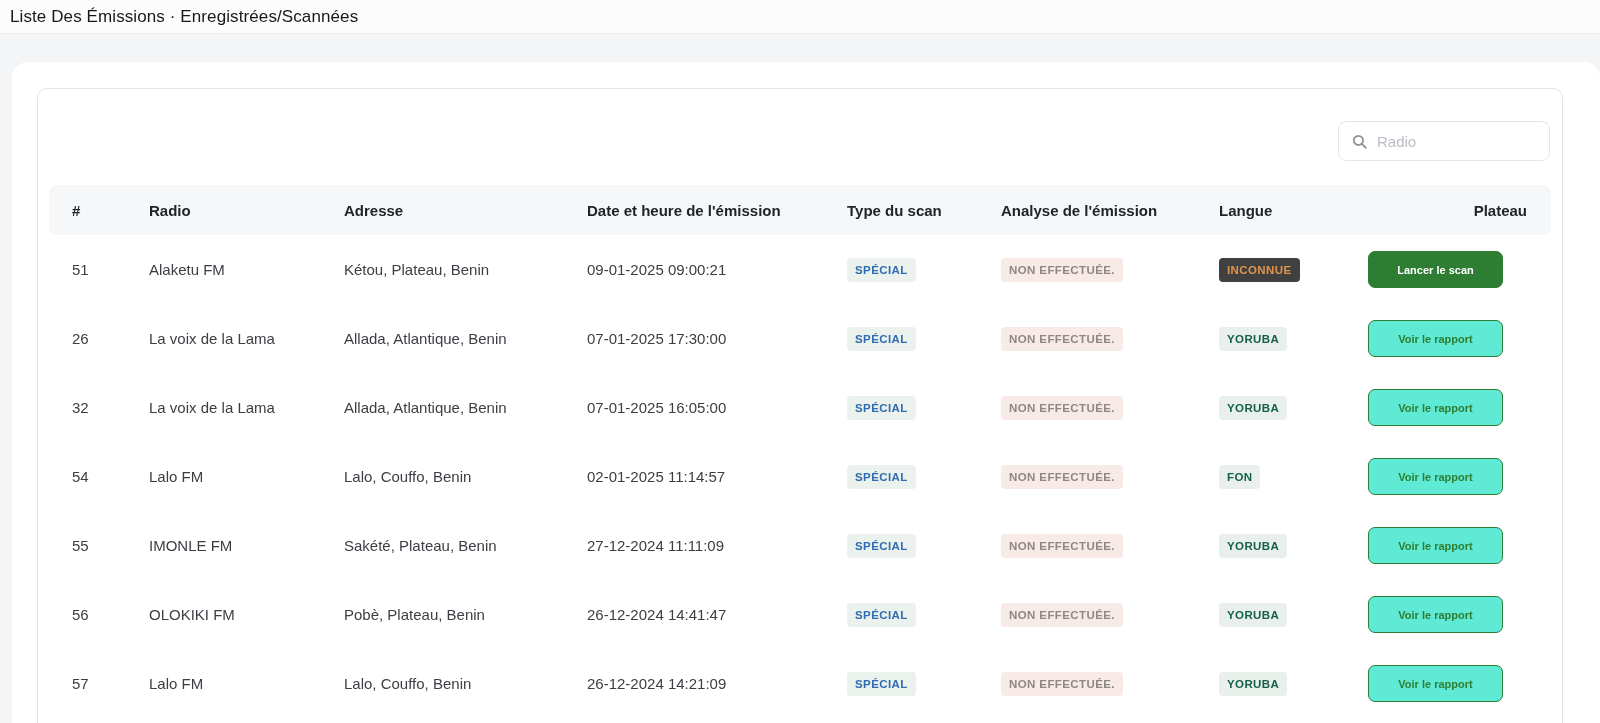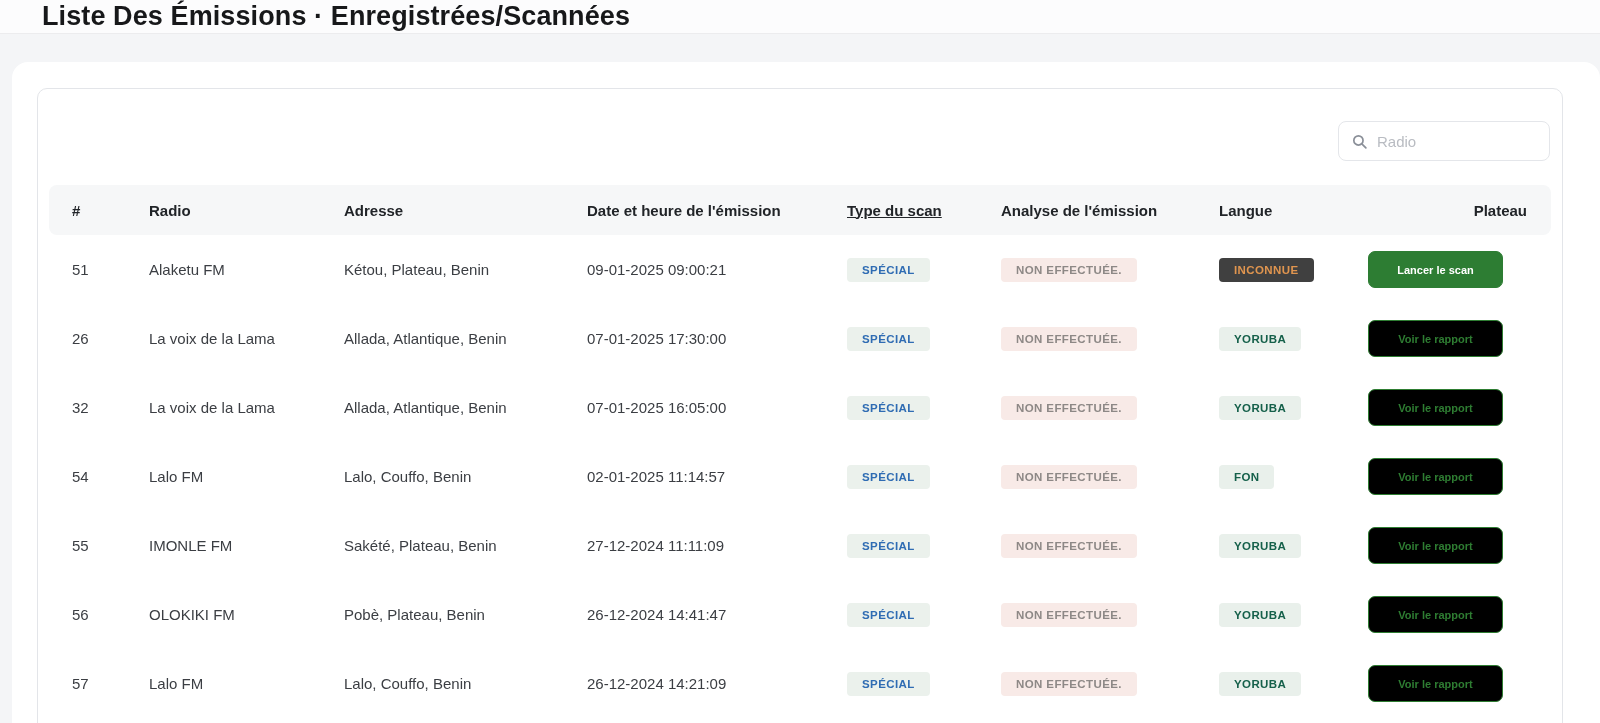--- a/index.html
+++ b/index.html
@@ -12,25 +12,24 @@
   
   .titlebar {
     background: #fcfcfd;
     border-bottom: 1px solid #ececee;
     height: 34px;
     display: flex;
     align-items: center;
     padding-left: 10px;
   }
   .page-title {
-    font-size: 27px;
-    font-weight: 700;
+    font-size: 17px;
+    font-weight: 400;
     color: #17181a;
     letter-spacing: 0.1px;
-    margin-left: 32px;
   }
   
   .outer-card {
     position: absolute;
     left: 12px; top: 62px; right: 0; bottom: -40px;
     background: #ffffff;
     border-radius: 16px 16px 0 0;
   }
   .inner-card {
     position: absolute;
@@ -83,32 +82,32 @@
     align-items: center;
     height: 69px;
     font-size: 15px;
     color: #3b3e43;
   }
   .cell { flex: 0 0 auto; }
   .c1 { width: 100px; padding-left: 23px; }
   .c2 { width: 195px; }
   .c3 { width: 243px; }
   .c4 { width: 260px; }
-  .c5 { width: 154px; text-decoration: underline; }
+  .c5 { width: 154px; }
   .c6 { width: 218px; }
   .c7 { width: 149px; }
   .c8 { flex: 1 1 auto; text-align: right; padding-right: 24px; }
   .c8-btn { flex: 1 1 auto; text-align: right; padding-right: 50px; }
   
   .badge {
     display: inline-block;
     font-size: 11.5px;
     font-weight: 700;
     letter-spacing: 0.4px;
-    padding: 6px 15px;
+    padding: 6px 8px;
     border-radius: 4px;
     text-transform: uppercase;
     white-space: nowrap;
   }
   .badge-scan   { background: #ebf1ec; color: #2f6cb3; }
   .badge-analyse{ background: #f8eae7; color: #8d8886; }
   .badge-orange { background: #404040; color: #e0954f; }
   .badge-green  { background: #e9f0eb; color: #15604a; }
   
   .btn {
@@ -121,21 +120,21 @@
     font-weight: 700;
     cursor: pointer;
     padding: 0 14px;
   }
   .btn-primary {
     background: #2d7d33;
     border: 1px solid #2d7d33;
     color: #ffffff;
   }
   .btn-outline {
-    background: #000000;
+    background: #5eead4;
     border: 1px solid #2e7d32;
     color: #2e7d32;
   }
 </style>
 </head>
 <body>
 
 <div class="titlebar">
   <h1 class="page-title">Liste Des Émissions · Enregistrées/Scannées</h1>
 </div>

